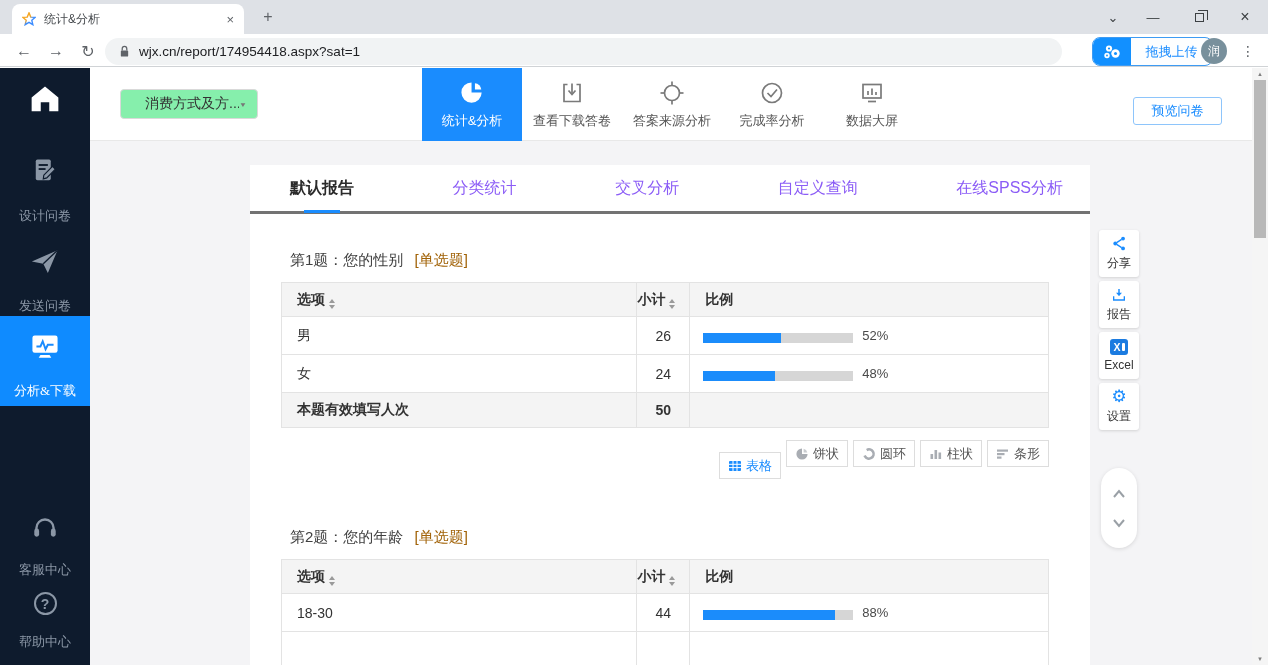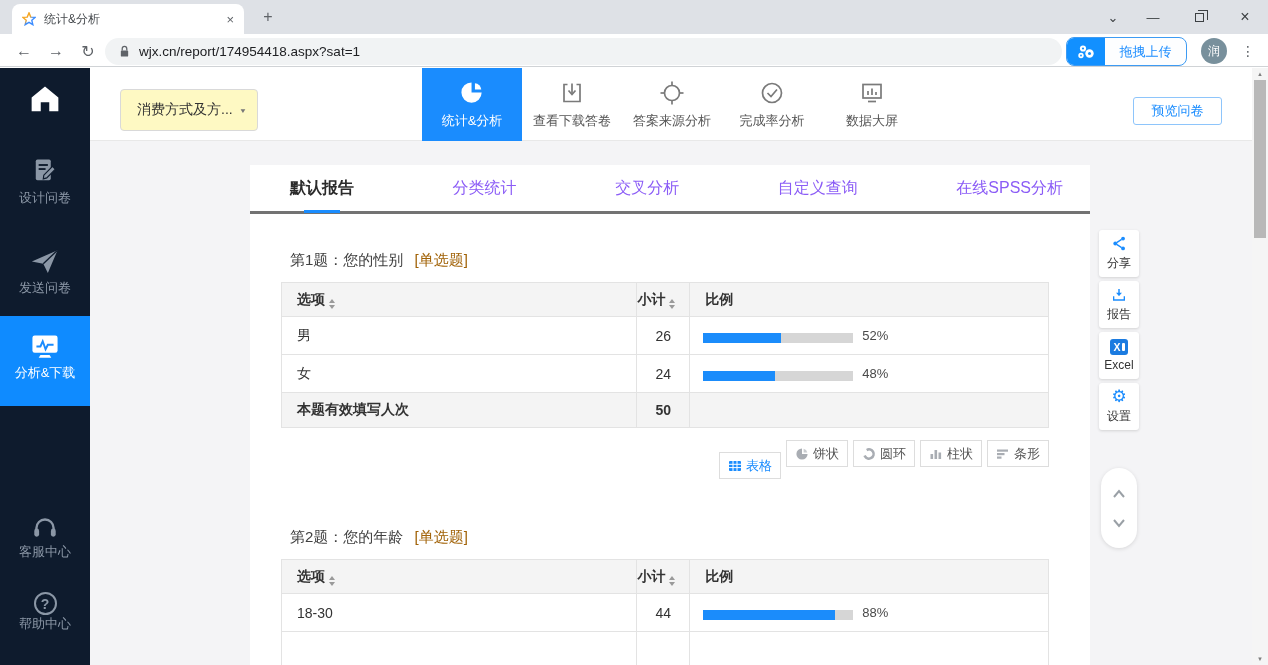--- a/index.html
+++ b/index.html
@@ -20,49 +20,49 @@
   .win-restore { width:9px; height:9px; border:1px solid #3c4043; position:relative; background:transparent; }
   .win-restore::before { content:''; position:absolute; top:-4px; left:2px; width:9px; height:9px;
                          border-top:1px solid #3c4043; border-right:1px solid #3c4043; }
   .toolbar { position:absolute; left:0; top:34px; width:100%; height:33px; background:#fff;
              border-bottom:1px solid #d0d3d6; }
   .navbtn { position:absolute; top:5px; width:24px; height:24px; display:flex; align-items:center;
             justify-content:center; color:#5f6368; font-size:16px; }
   .urlbar { position:absolute; left:105px; top:4px; width:957px; height:27px; background:#f1f3f4;
             border-radius:14px; display:flex; align-items:center; padding:0 14px; gap:9px; }
   .urltext { font-size:13.5px; color:#202124; }
-  .extpill { position:absolute; left:1066px; top:3px; width:121px; height:29px; border:1px solid #3d9bf3;
+  .extpill { position:absolute; left:1092px; top:3px; width:121px; height:29px; border:1px solid #3d9bf3;
              border-radius:8px; display:flex; overflow:hidden; background:#fdfeff; }
   .extpill .blueseg { width:38px; background:#1290ff; display:flex; align-items:center; justify-content:center; }
   .extpill .extlabel { flex:1; display:flex; align-items:center; justify-content:center;
                        color:#1a8cff; font-size:13px; }
   .avatar { position:absolute; left:1201px; top:4px; width:26px; height:26px; border-radius:50%;
             background:#78909c; color:#fff; font-size:12px; display:flex; align-items:center; justify-content:center; }
   .kebab { position:absolute; left:1239px; top:5px; width:18px; height:24px; display:flex; align-items:center;
            justify-content:center; color:#5f6368; font-size:14px; }
 
   
   .appbody { position:absolute; left:0; top:68px; right:0; bottom:0; }
 
   
   .sidebar { position:absolute; left:0; top:0; width:90px; height:100%; background:#0e1b2d; }
   .sb-item { position:absolute; left:0; width:90px; text-align:center; color:#8b97a6; font-size:13px; }
-  .sb-item .sb-label { display:block; margin-top:0; }
+  .sb-item .sb-label { display:block; margin-top:18px;font-family:Liberation Serif, serif; }
   .sb-item.active { background:#0f8bff; color:#fff; height:90px; padding-top:17px; }
   .sb-home { top:14px; } .sb-design { top:88px; } .sb-send { top:178px; }
   .sb-active { top:248px; } .sb-service { top:446px; } .sb-help { top:524px; }
   .help-circle { width:23px; height:23px; border:2px solid #8b97a6; border-radius:50%; margin:0 auto;
                  display:flex; align-items:center; justify-content:center; font-size:14px; font-weight:bold; color:#8b97a6; }
 
   
   .topbar { position:absolute; left:90px; right:16px; top:0; height:73px; background:#fff;
             border-bottom:1px solid #e8e8e8; }
-  .survey-select { position:absolute; left:30px; top:21px; width:138px; height:42px; border:1px solid #d9d9d9;
-                   border-radius:4px; display:flex; align-items:center; padding:0 10px 0 16px;
-                   font-size:14px; color:#333; background:#fef9c3; }
+  .survey-select { position:absolute; left:30px; top:21px; width:138px; height:30px; border:1px solid #d9d9d9;
+                   border-radius:4px; display:flex; align-items:center; padding:0 10px 0 24px;
+                   font-size:14px; color:#333; background:#86efac; }
   .survey-select .sel-text { flex:1; white-space:nowrap; overflow:hidden; }
   .caret { font-size:8px; color:#777; transform:scaleY(.8); }
   .navtabs { position:absolute; left:332px; top:0; height:73px; display:flex; }
   .navtab { width:100px; height:73px; display:flex; flex-direction:column; align-items:center;
             justify-content:center; gap:6px; font-size:13px; color:#555; }
   .navtab.active { background:#1a8cfe; color:#fff; }
   .preview-btn { position:absolute; right:30px; top:29px; width:89px; height:28px; border:1px solid #8ec5fb;
                  border-radius:3px; background:#fff; color:#1a8cfe; font-size:13px;
                  display:flex; align-items:center; justify-content:center; }
 

